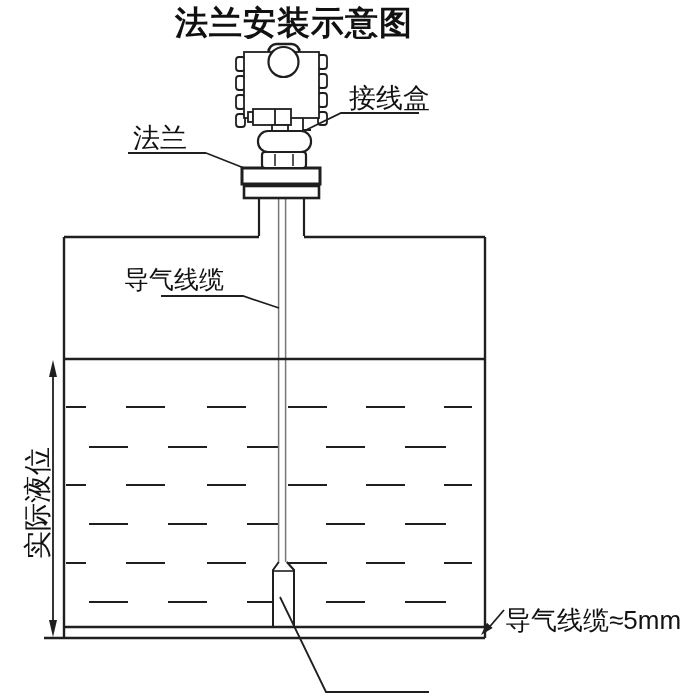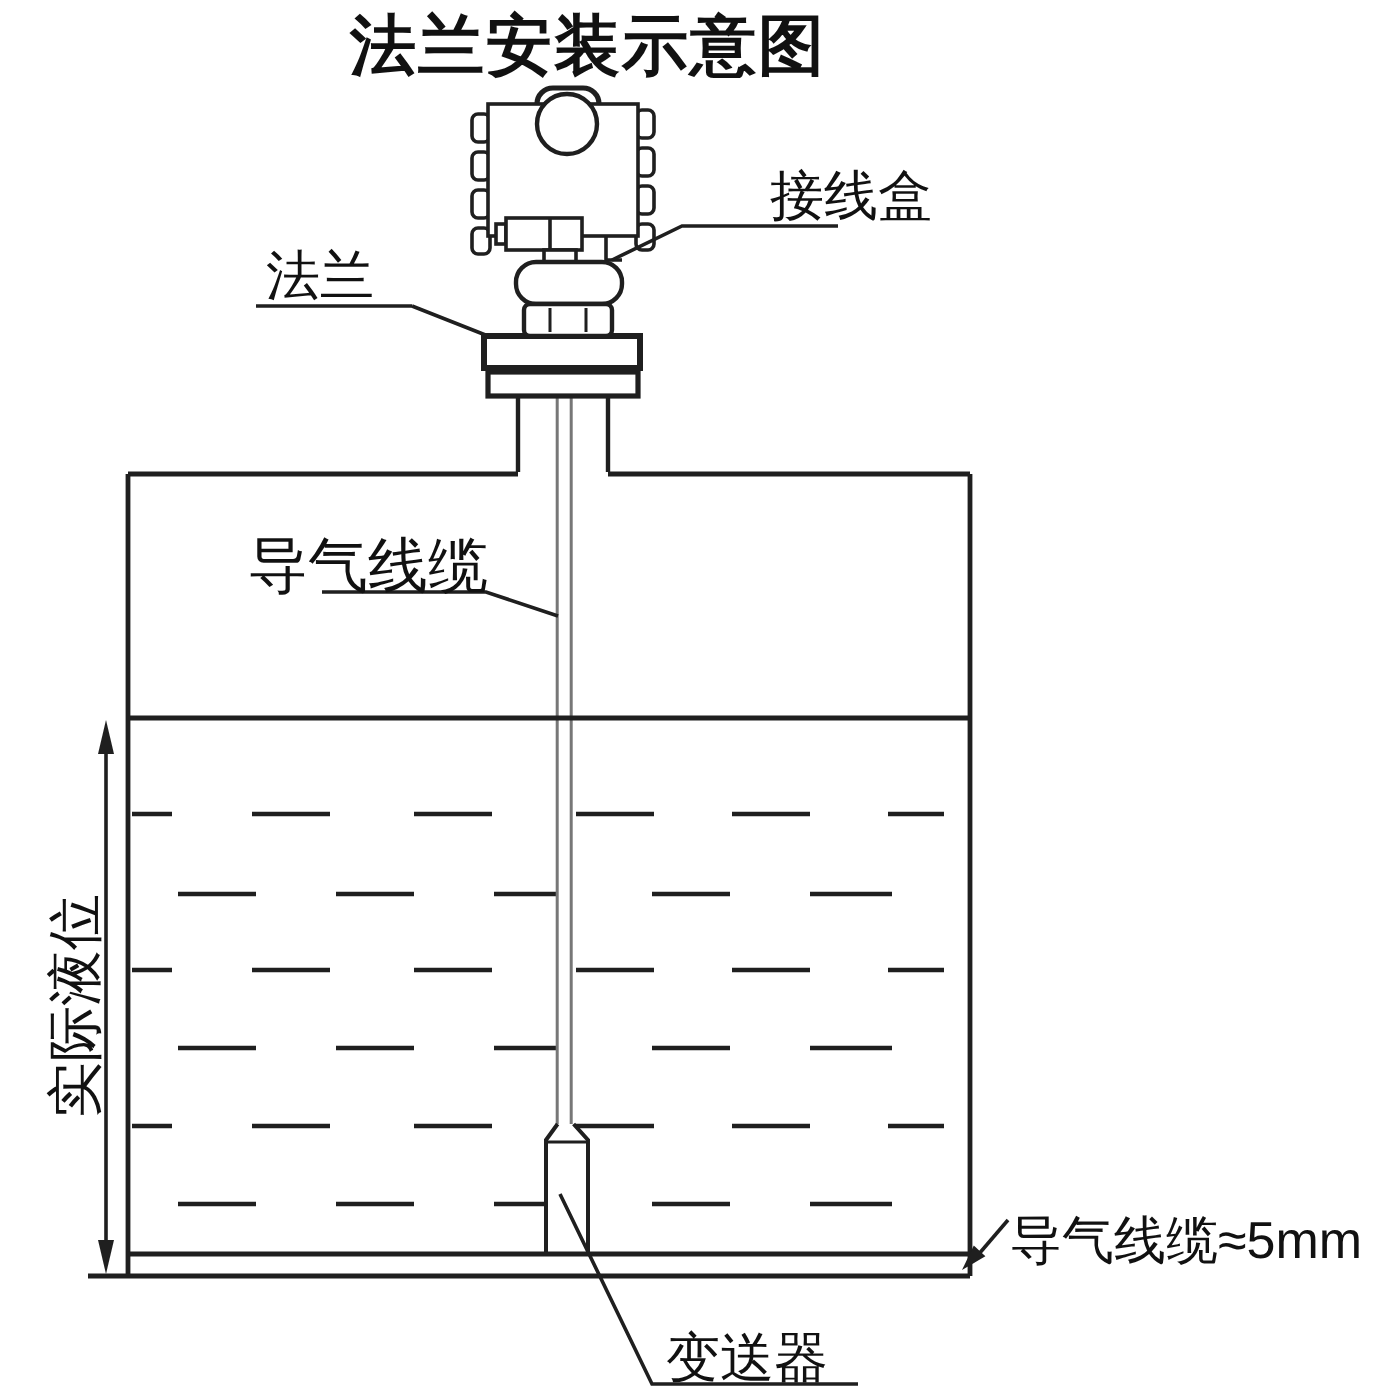--- a/index.html
+++ b/index.html
@@ -8,23 +8,23 @@
     font-family:"Liberation Sans","DejaVu Sans",sans-serif;
     color:#111;overflow:hidden;
   }
   .stage{position:absolute;left:16px;top:0;width:700px;height:700px;}
   svg{position:absolute;left:0;top:0;}
   .lbl{position:absolute;white-space:nowrap;color:#111;}
   .title{
     left:128px;top:1px;width:300px;text-align:center;
     font-size:33px;font-weight:600;letter-spacing:1px;
   }
-  .lbl-junction{left:333px;top:80px;font-size:27px;margin-left:36px;}
+  .lbl-junction{left:333px;top:80px;font-size:27px;}
   .lbl-flange{left:117px;top:120px;font-size:27px;text-align:center;}
-  .lbl-cable{left:108px;top:263px;font-size:30px;}
+  .lbl-cable{left:108px;top:263px;font-size:25px;}
   .lbl-transmitter{left:317px;top:661px;font-size:27px;}
   .lbl-blind{left:489px;top:603px;font-size:26px;}
   .lbl-level{
     left:-63px;top:486px;width:170px;height:34px;line-height:34px;
     text-align:center;font-size:28px;transform:rotate(-90deg);
   }
 </style>
 </head>
 <body>
 
@@ -127,16 +127,15 @@
         </g>
       </g>
     </g>
   </svg>
 
   <div class="lbl title">法兰安装示意图</div>
   <div class="lbl lbl-junction">接线盒</div>
   <div class="lbl lbl-flange">法兰</div>
   <div class="lbl lbl-cable">导气线缆</div>
   <div class="lbl lbl-level">实际液位</div>
-  <div class="lbl lbl-transmitter">变送器</div>
   <div class="lbl lbl-blind">导气线缆≈5mm</div>
 
 </div>
 
 </body></html>

